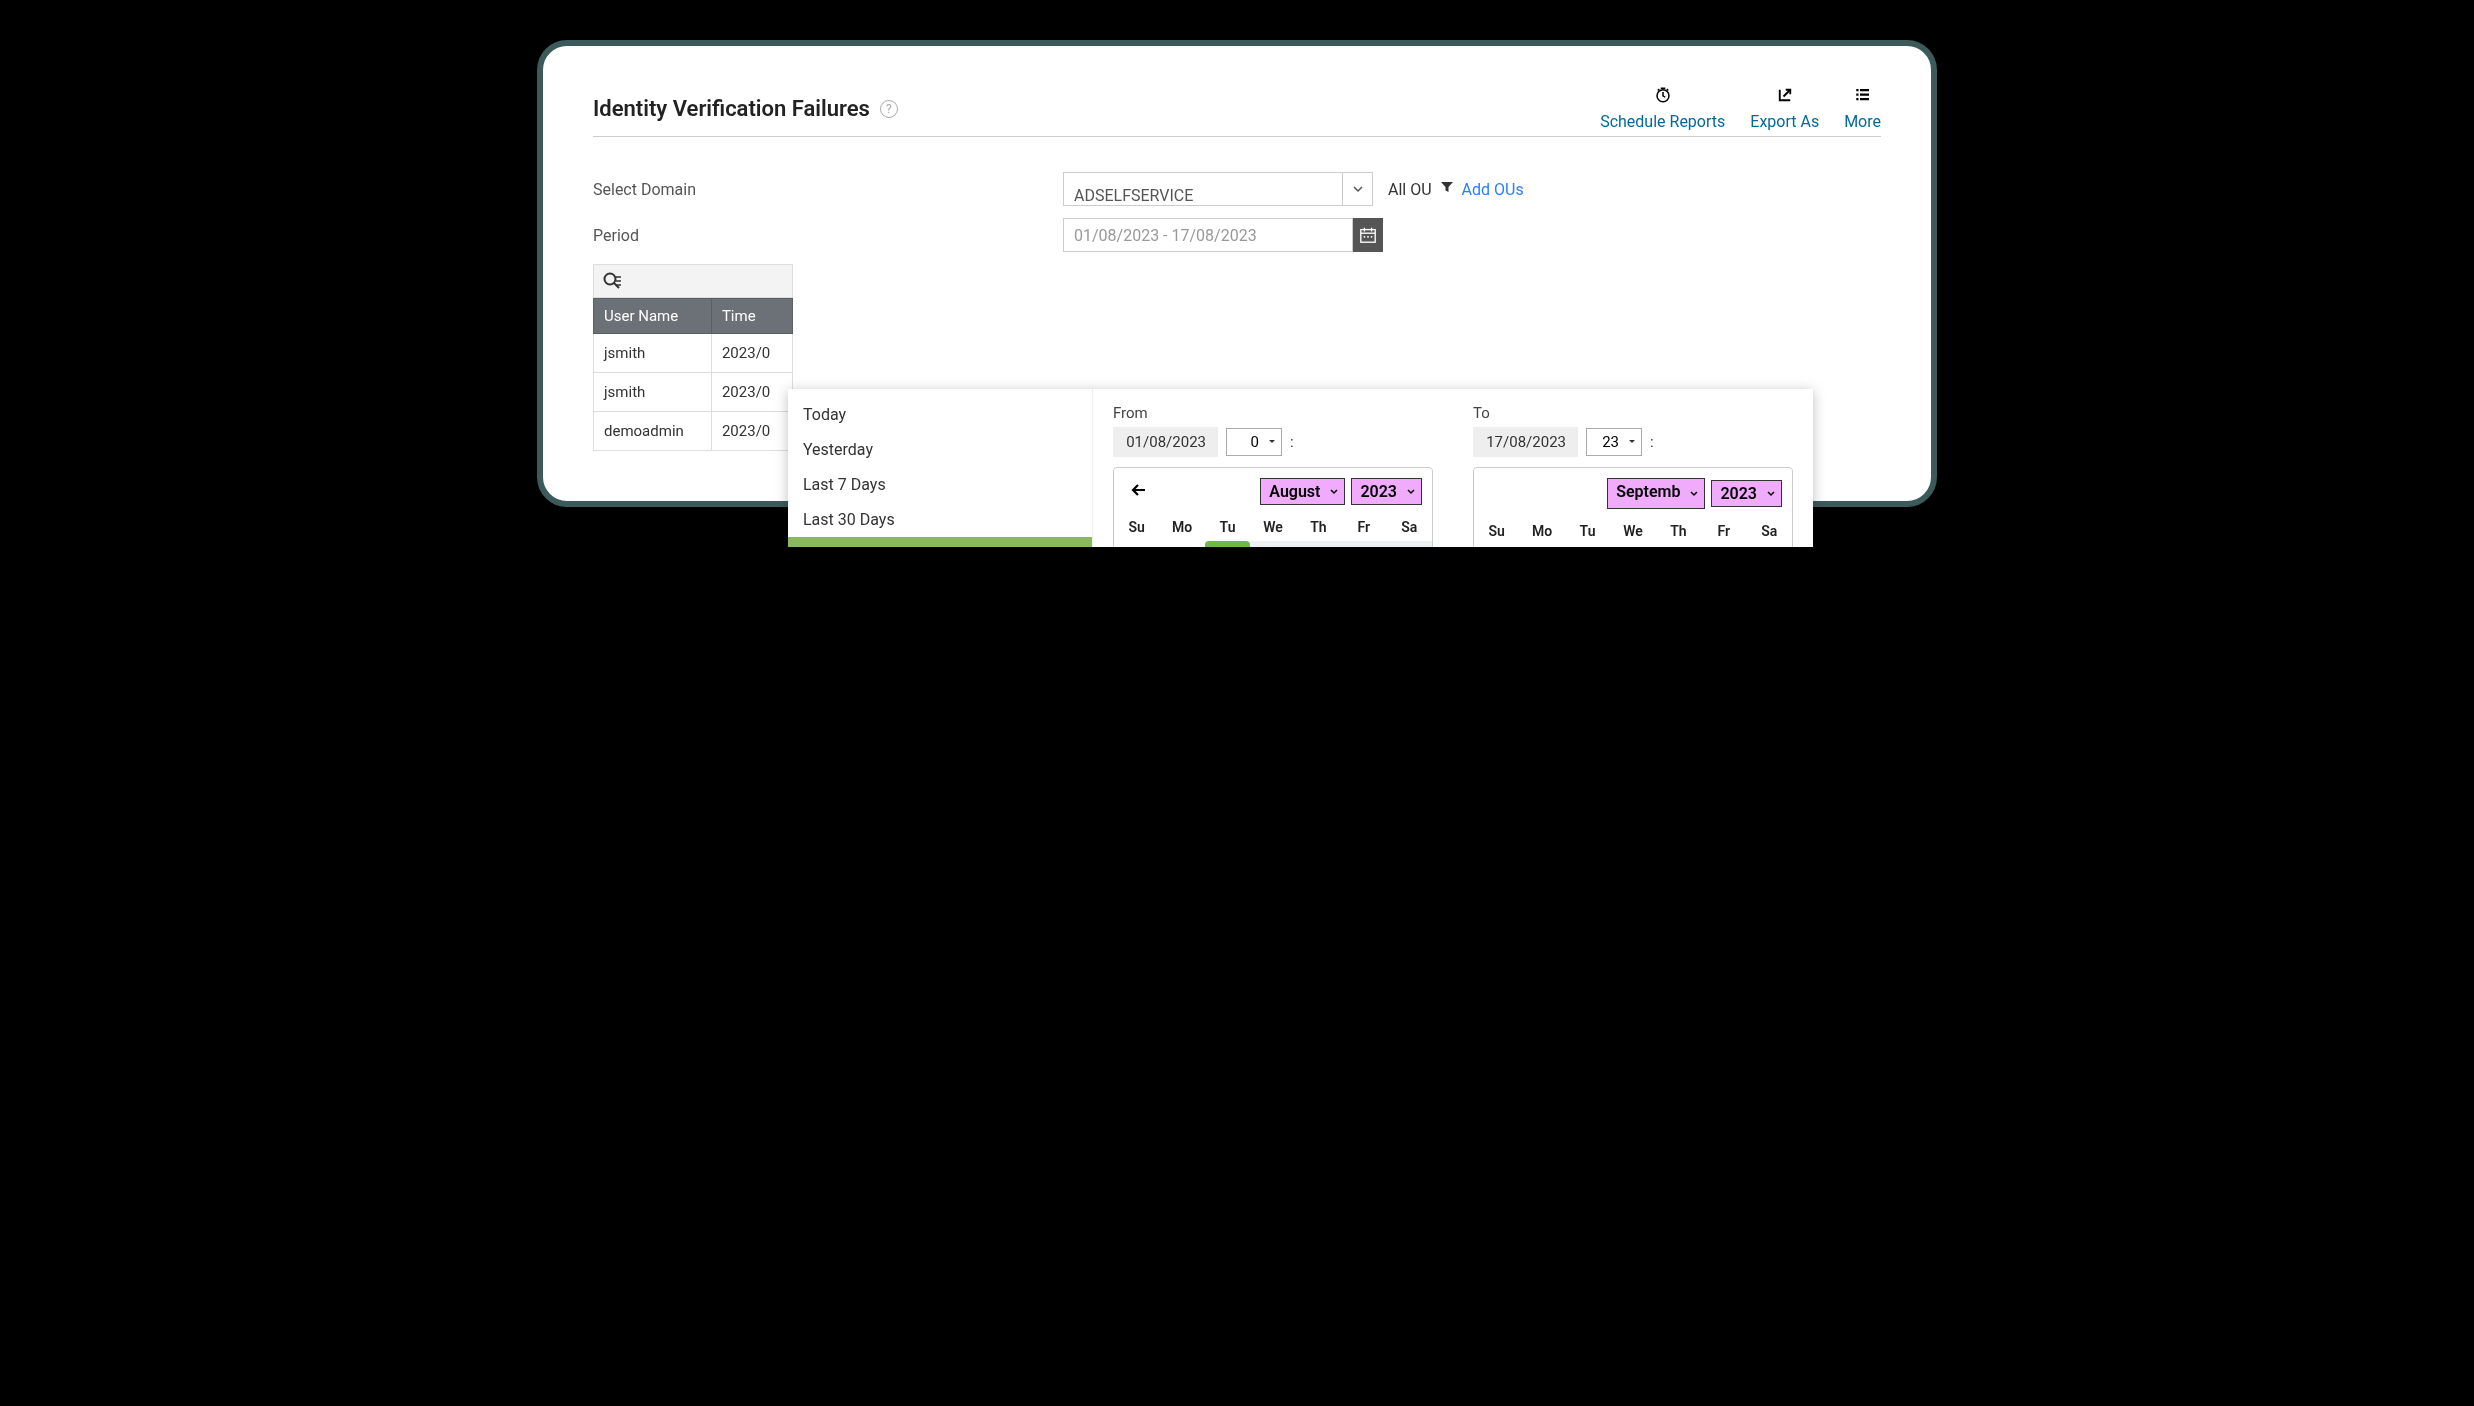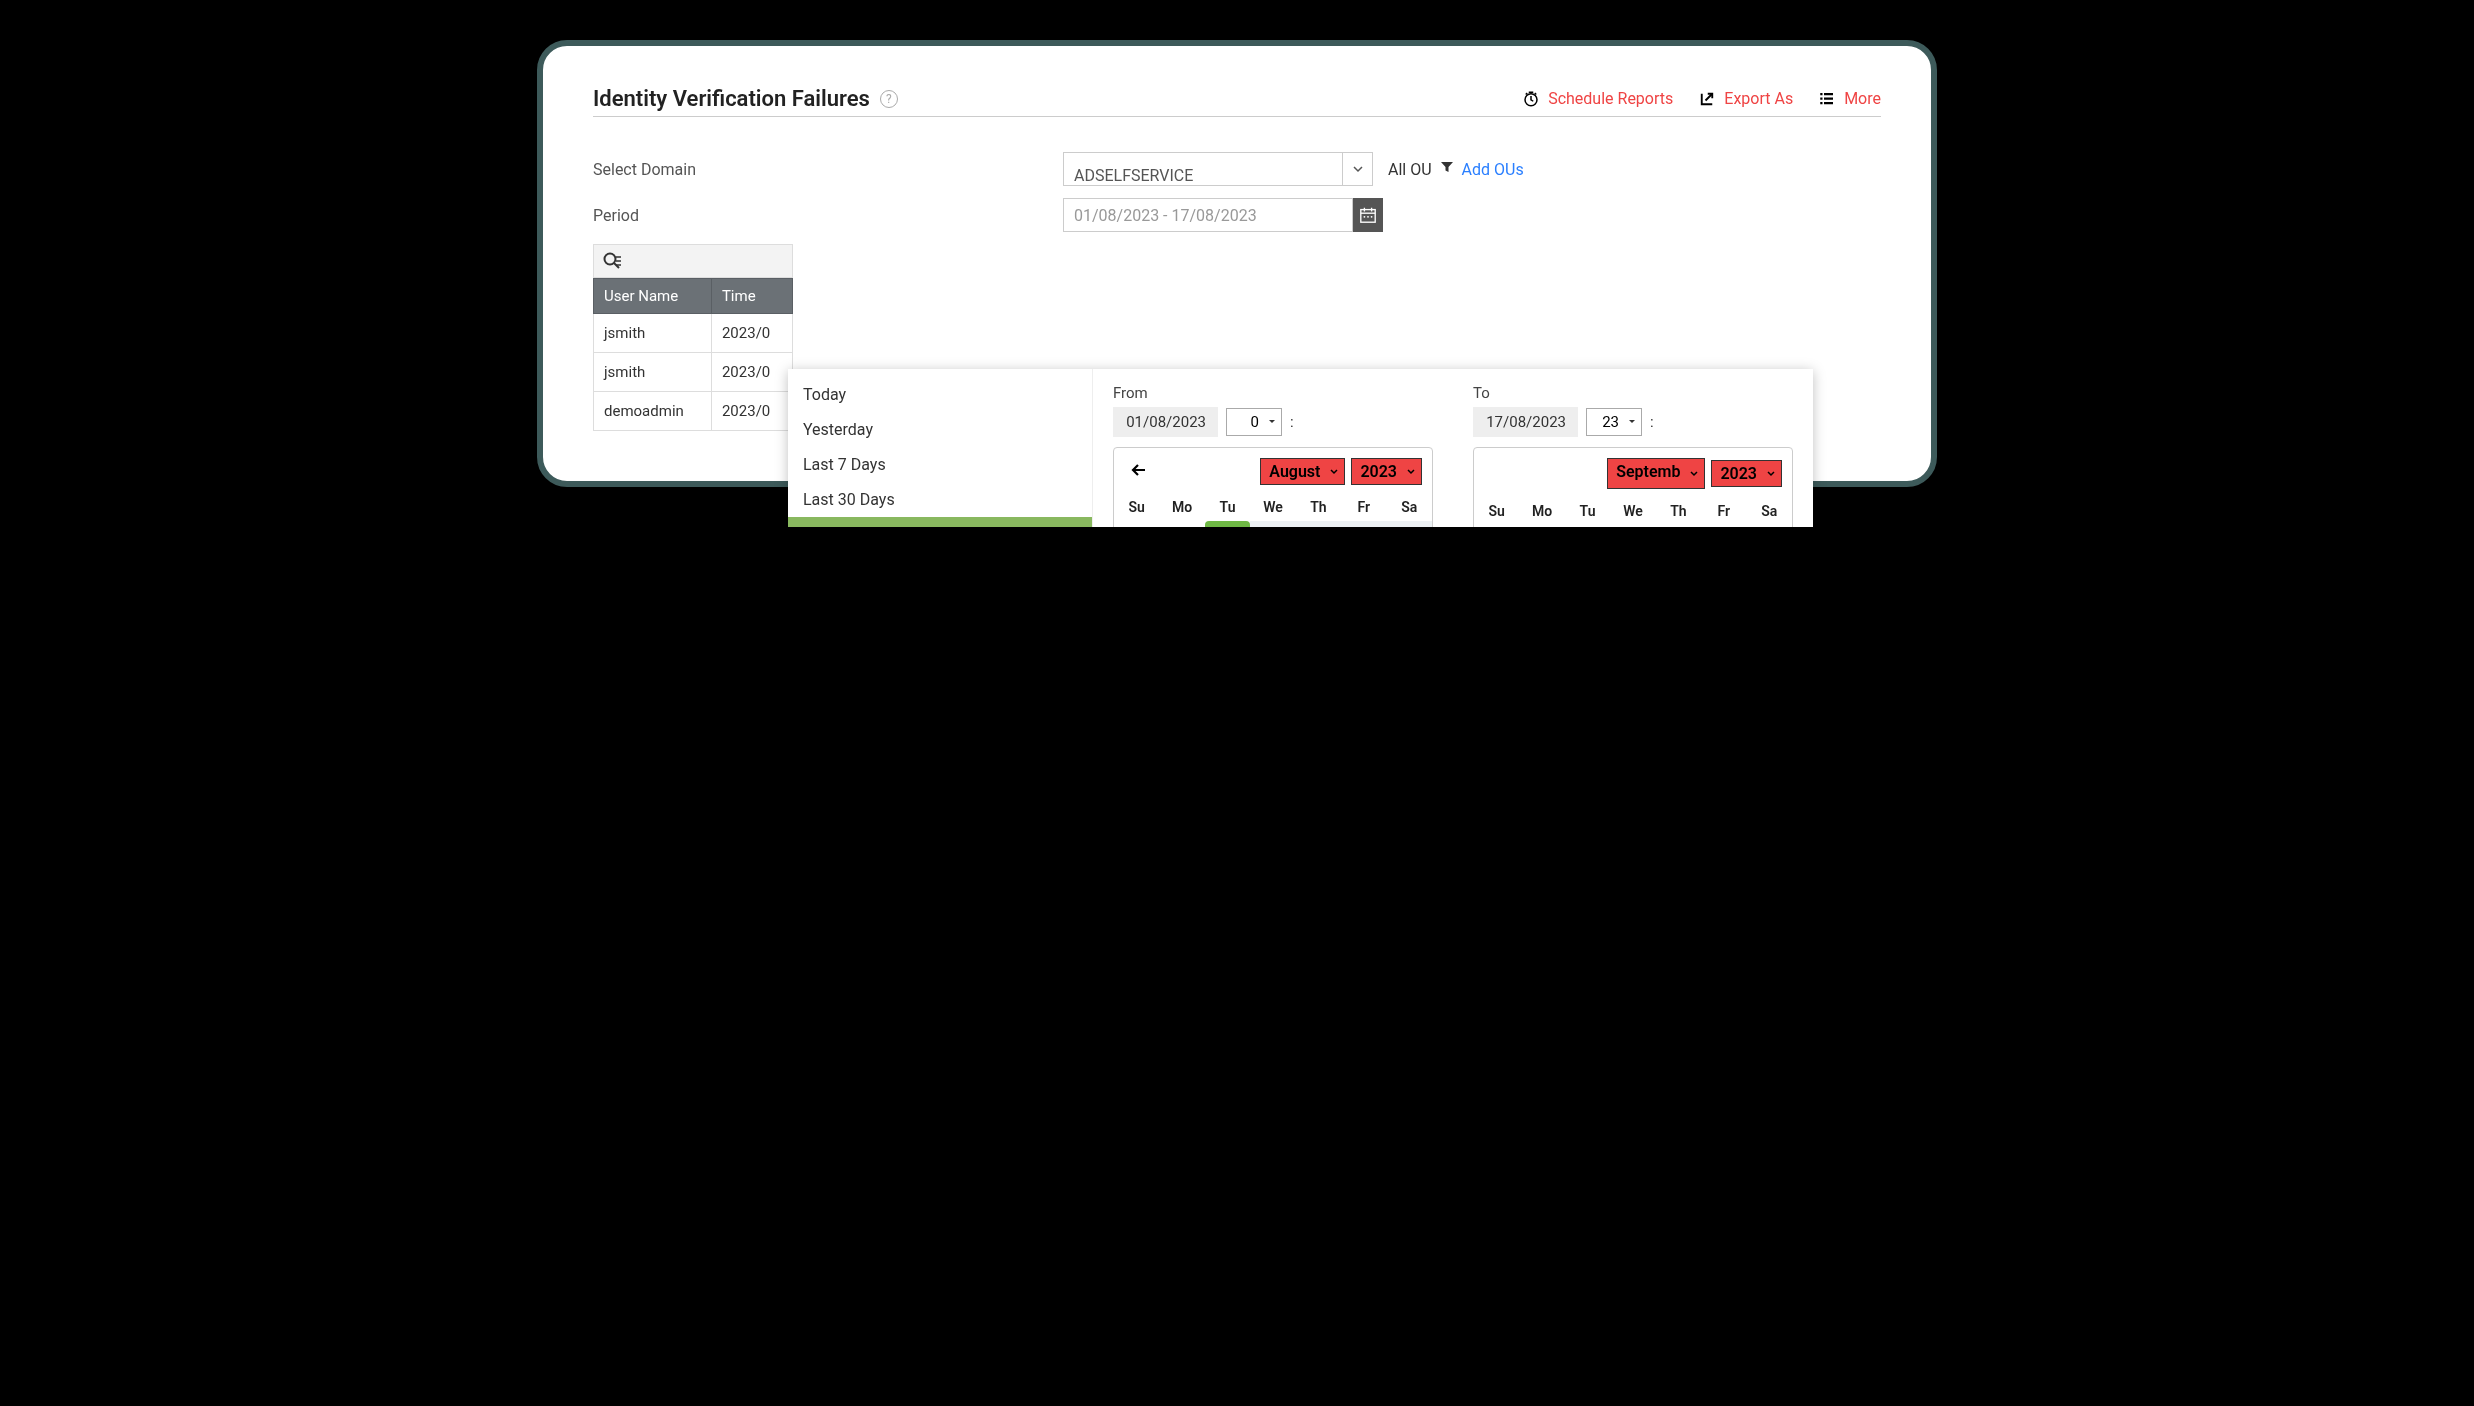--- a/index.html
+++ b/index.html
@@ -11,21 +11,21 @@
       border: 6px solid #3d5a5a;
       padding: 40px 50px 50px 50px;
       position: relative;
       margin: 20px;
     }
     .header-row { display: flex; justify-content: space-between; align-items: center; border-bottom: 1px solid #ccc; padding-bottom: 5px; }
     .title-group { display: flex; align-items: center; gap: 10px; }
     .page-title { font-size: 22px; font-weight: 600; color: #222; }
     .help-icon { width: 18px; height: 18px; border: 1.5px solid #aaa; border-radius: 50%; display: flex; align-items: center; justify-content: center; font-size: 12px; color: #aaa; cursor: pointer; }
     .actions { display: flex; gap: 25px; align-items: center; }
-    .action-btn { display: flex; align-items: center; gap: 8px; font-size: 16px; color: #ef4444; cursor: pointer; }
+    .action-btn { display: flex; align-items: center; gap: 8px; font-size: 16px; color: #0369a1; cursor: pointer; flex-direction: column; }
     .action-btn svg { width: 18px; height: 18px; }
 
     .controls { margin-top: 35px; display: flex; flex-direction: column; gap: 12px; align-items: flex-start; }
     .control-row { display: flex; align-items: center; gap: 15px; }
     .control-label { width: 455px; text-align: left; font-size: 16px; color: #555; }
     .select-box { position: relative; border: 1px solid #ccc; background: #fff; height: 34px; display: flex; align-items: center; padding: 12px 40px 0 10px; min-width: 310px; font-size: 16px; color: #555; cursor: pointer; }
     .select-box .chevron-wrap { position: absolute; right: 0; top: 0; bottom: 0; width: 30px; border-left: 1px solid #ccc; display: flex; align-items: center; justify-content: center; }
     .chevron-wrap svg { width: 12px; height: 12px; }
     .ou-group { display: flex; align-items: flex-start; gap: 8px; font-size: 16px; }
     .ou-text { color: #333; }
@@ -64,21 +64,21 @@
     .ft-inputs { display: flex; align-items: center; gap: 8px; margin-bottom: 10px; text-align: right; }
     .ft-date { background: #eee; padding: 6px 12px; font-size: 15px; color: #333; border: none; width: 105px; }
     .ft-hour { border: 1px solid #aaa; padding: 4px 22px 4px 8px; font-size: 15px; position: relative; background: #fff; cursor: pointer; width: 56px; }
     .ft-hour .small-caret { position: absolute; right: 5px; top: 50%; transform: translateY(-50%); }
     .colon { font-size: 15px; color: #333; }
 
     .calendar { border: 1px solid #ccc; border-radius: 4px; width: 320px; padding-top: 6px; }
     .cal-head { display: flex; align-items: center; justify-content: center; gap: 6px; padding: 4px 10px 8px; }
     .cal-prev { cursor: pointer; margin-right: auto; margin-left: 6px;}
     .cal-prev.hidden { visibility: hidden; }
-    .cal-select { border: 1px solid #333; padding: 3px 24px 3px 8px; font-size: 16px; font-weight: 600; position: relative; background: #ef4444; cursor: pointer; }
+    .cal-select { border: 1px solid #333; padding: 3px 24px 3px 8px; font-size: 16px; font-weight: 600; position: relative; background: #f0abfc; cursor: pointer; }
     .cal-select .small-caret2 { position: absolute; right: 5px; top: 50%; transform: translateY(-50%); }
     .cal-grid { display: grid; grid-template-columns: repeat(7, 1fr); text-align: center; }
     .cal-dow { font-size: 14px; font-weight: 600; color: #222; padding: 6px 0; }
     .cal-day { font-size: 15px; padding: 7px 0; color: #333; cursor: pointer; }
     .cal-day.mute { color: #aaa; text-decoration: line-through; }
     .cal-day.outrange { color: #bbb; text-decoration: line-through; }
     .cal-day.in-range { background: #edf1f4; }
     .cal-day.selected { background: #6fb845; color: #fff; border-radius: 4px; }
 
     .last-row { display: flex; align-items: center; gap: 10px; margin-top: 12px; font-size: 16px; }

